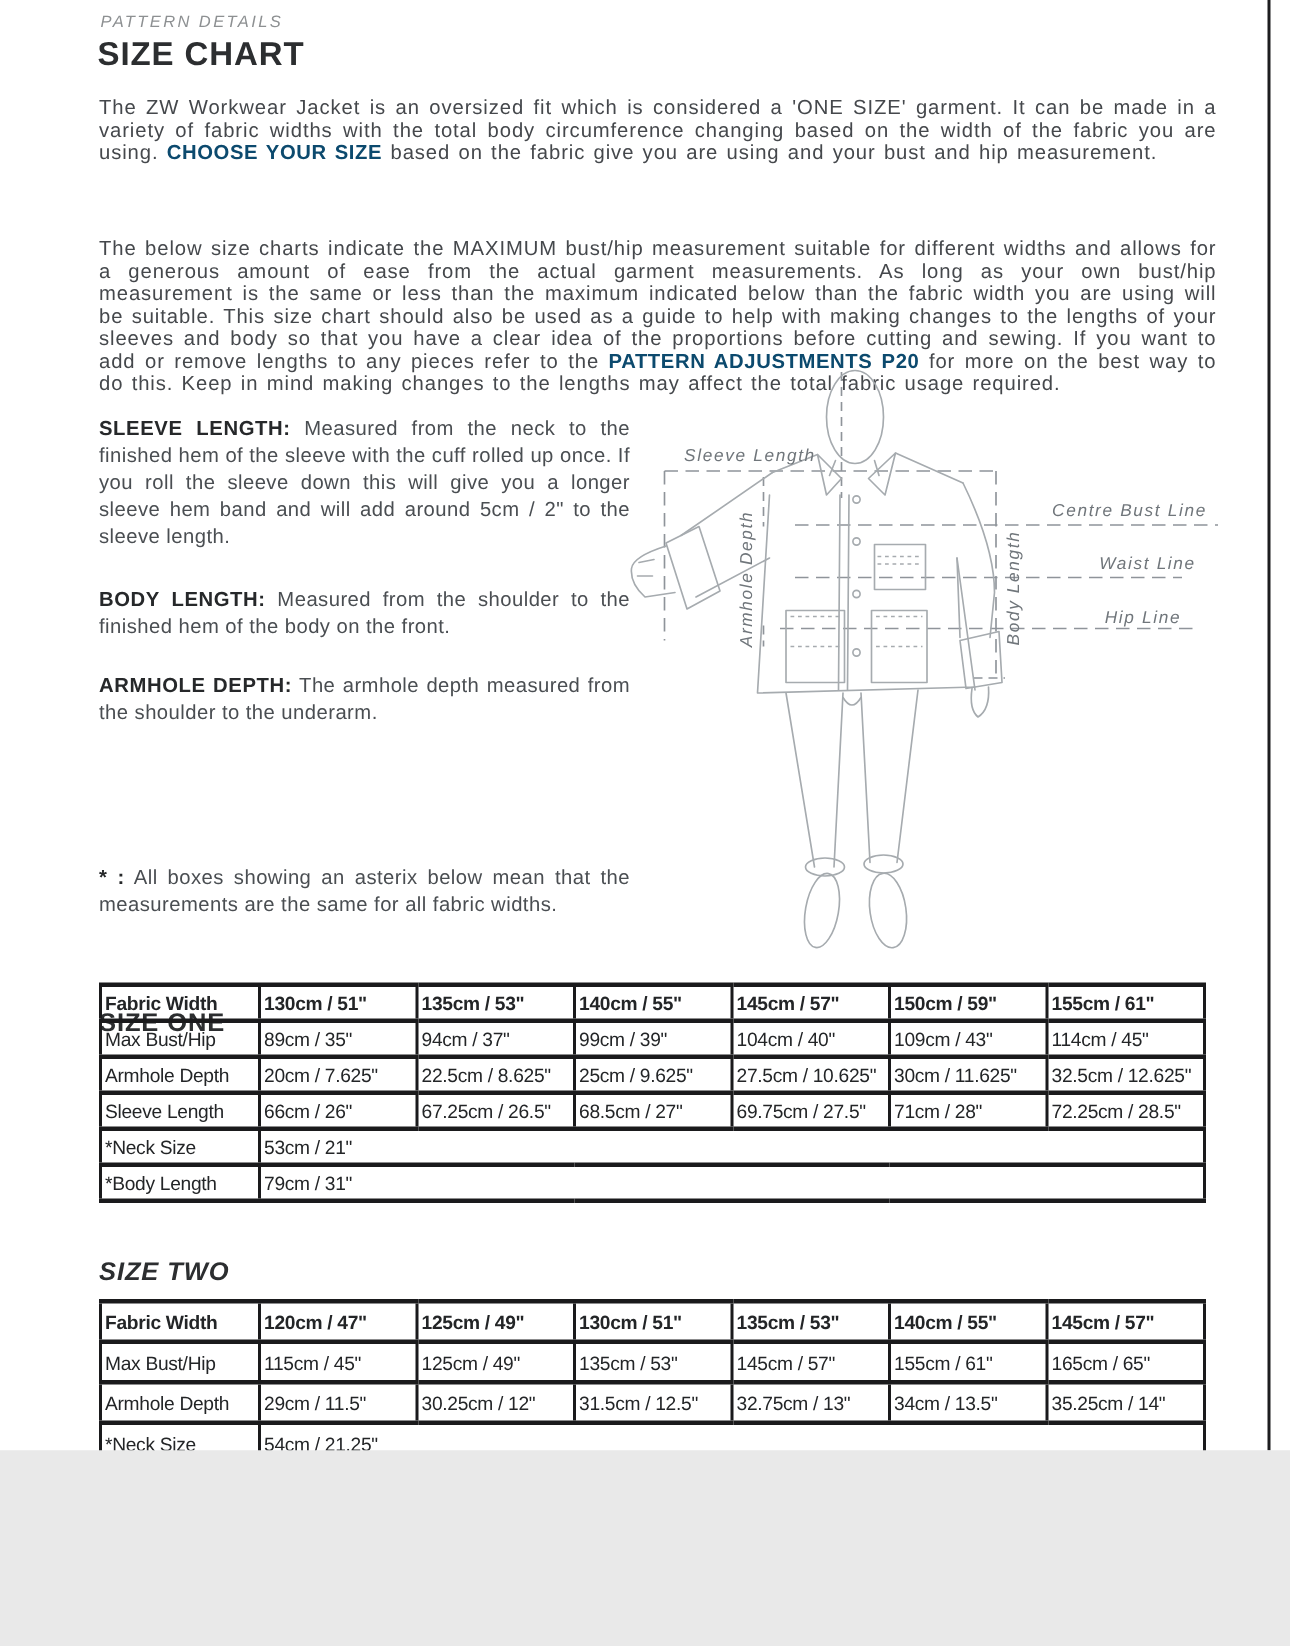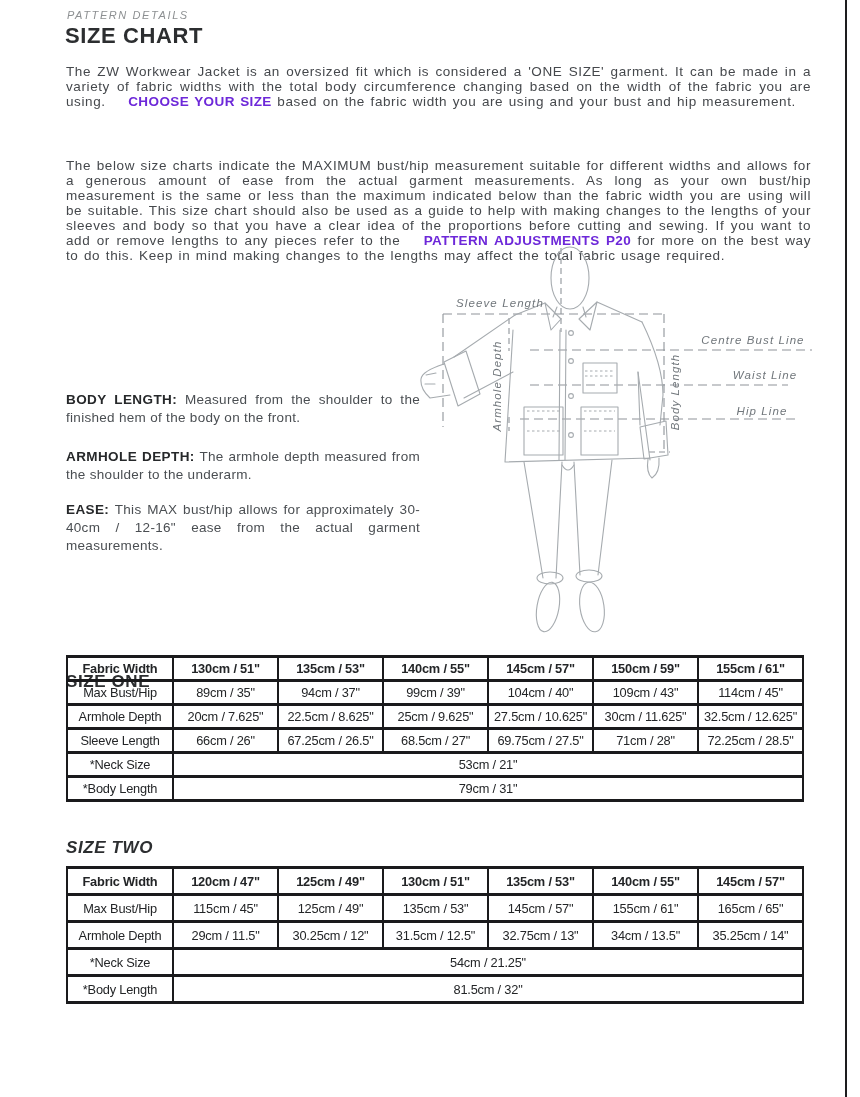--- a/index.html
+++ b/index.html
@@ -1,34 +1,34 @@
 <!DOCTYPE html>
 <html><head>
 <meta charset="utf-8">
 <style>
   html,body{margin:0;padding:0;background:#e9e9e9;}
   .page{
-    position:relative;width:860px;height:1097px;background:#ffffff;
+    position:relative;width:860px;height:967px;background:#ffffff;
     font-family:"Liberation Sans","DejaVu Sans",sans-serif;
     color:#45484c;overflow:hidden;margin:0 auto;
   }
   .edge-line{position:absolute;top:0;bottom:0;left:845px;width:2px;background:#1d1d1f;}
   .eyebrow{
     position:absolute;left:67px;top:9px;font-size:11px;font-style:italic;
     letter-spacing:1.6px;color:#8d9092;font-weight:500;
   }
   .title{
     position:absolute;left:65px;top:23px;font-size:22px;font-weight:800;
     letter-spacing:0.6px;color:#2c2e30;text-align:center;
   }
   .para{
     position:absolute;left:66px;width:745px;text-align:justify;
     font-size:13.5px;line-height:15px;letter-spacing:0.6px;word-spacing:1.2px;color:#45484c;
   }
-  .para b{font-weight:700;color:#6d28d9;letter-spacing:0.4px;margin-left:17px;}
+  .para b{font-weight:700;color:#0c4a6e;letter-spacing:0.4px;}
   .p1{top:50px;} .p2{top:116px;} .p3{top:144px;}
   .def{
     position:absolute;left:66px;width:354px;text-align:justify;
     font-size:13.5px;line-height:18px;letter-spacing:0.3px;color:#4a4e52;
   }
   .def b{font-weight:700;color:#26282a;letter-spacing:0.4px;}
   .d1{top:263px;} .d2{top:377px;} .d3{top:434px;} .d4{top:487px;} .d5{top:562px;}
   .diagram{position:absolute;left:420px;top:245px;width:420px;height:400px;}
   .sketch{stroke:#a6abaf;fill:none;stroke-width:1.1;stroke-linecap:round;stroke-linejoin:round;}
   .stitch{stroke:#a6abaf;fill:none;stroke-width:1;stroke-dasharray:2.5 2.5;}
@@ -40,44 +40,45 @@
   }
   .sec-title{
     position:absolute;left:66px;font-size:17px;font-weight:800;letter-spacing:0.6px;color:#2c2e30;
   }
   .st1{top:628px;margin-top:44px;} .st2{top:838px;font-style:italic;}
   .size-table{
     position:absolute;left:66px;border-collapse:collapse;table-layout:fixed;width:736px;
     font-size:12.8px;color:#232527;letter-spacing:-0.2px;
   }
   .size-table td{
-    border:solid #1a1a1c;border-width:3px 2px;text-align:center;vertical-align:middle;
+    border:solid #1a1a1c;border-width:3px 2px;text-align:left;vertical-align:middle;
     padding:0 2px;overflow:hidden;white-space:nowrap;
   }
   .size-table td.hdr{font-weight:700;}
   .t1{top:655px;} .t1 td{height:21px;}
   .t2{top:866px;} .t2 td{height:24px;}
 </style>
 </head>
 <body>
 
 <div class="page">
   <div class="edge-line"></div>
 
   <div class="eyebrow">PATTERN DETAILS</div>
   <div class="title">SIZE CHART</div>
 
-  <p class="para p1"><span>The ZW Workwear Jacket is an oversized fit which is considered a 'ONE SIZE' garment. It can be made in a variety of fabric widths with the total body circumference changing based on the width of the fabric you are using. </span><b>CHOOSE YOUR SIZE</b><span> based on the fabric width you are using and your bust and hip measurement.</span></p>
+  <p class="para p1"><span>The ZW Workwear Jacket is an oversized fit which is considered a 'ONE SIZE' garment. It can be made in a variety of fabric widths with the total body circumference changing based on the width of the fabric you are using. </span><b>CHOOSE YOUR SIZE</b><span> based on the fabric give you are using and your bust and hip measurement.</span></p>
 
 
   <p class="para p3"><span>The below size charts indicate the MAXIMUM bust/hip measurement suitable for different widths and allows for a generous amount of ease from the actual garment measurements. As long as your own bust/hip measurement is the same or less than the maximum indicated below than the fabric width you are using will be suitable. This size chart should also be used as a guide to help with making changes to the lengths of your sleeves and body so that you have a clear idea of the proportions before cutting and sewing. If you want to add or remove lengths to any pieces refer to the </span><b>PATTERN ADJUSTMENTS P20</b><span> for more on the best way to do this. Keep in mind making changes to the lengths may affect the total fabric usage required.</span></p>
 
+  <p class="def d1"><b>SLEEVE LENGTH:</b> <span>Measured from the neck to the finished hem of the sleeve with the cuff rolled up once. If you roll the sleeve down this will give you a longer sleeve hem band and will add around 5cm / 2" to the sleeve length.</span></p>
   <p class="def d3"><b>ARMHOLE DEPTH:</b> <span>The armhole depth measured from the shoulder to the underarm.</span></p>
   <p class="def d2"><b>BODY LENGTH:</b> <span>Measured from the shoulder to the finished hem of the body on the front.</span></p>
-  <p class="def d4"><b>EASE:</b> <span>This MAX bust/hip allows for approximately 30-40cm / 12-16" ease from the actual garment measurements.</span></p>
+  <p class="def d5"><b>* :</b> <span>All boxes showing an asterix below mean that the measurements are the same for all fabric widths.</span></p>
 
   <svg class="diagram" viewBox="0 0 420 400" aria-hidden="true">
 
     <line class="guide" x1="23" y1="69" x2="244" y2="69"></line>
     <line class="guide" x1="23" y1="69" x2="23" y2="182"></line>
     <line class="guide2" x1="89" y1="73" x2="89" y2="106"></line>
     <line class="guide2" x1="89" y1="172" x2="89" y2="186"></line>
     <line class="guide" x1="244" y1="69" x2="244" y2="207"></line>
     <line class="guide2" x1="229" y1="207" x2="250" y2="207"></line>
     <line class="guide" x1="110" y1="105" x2="392" y2="105"></line>

